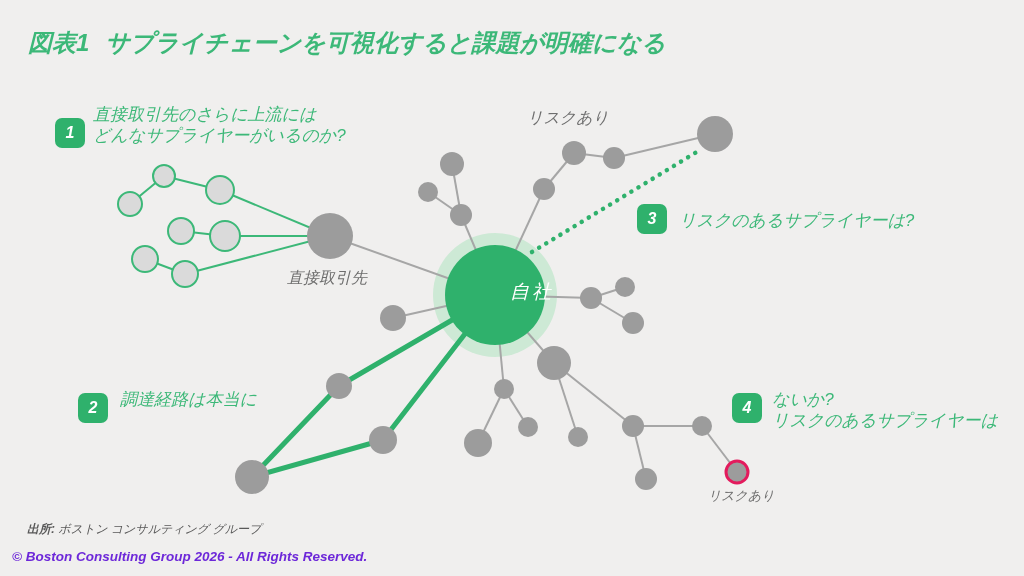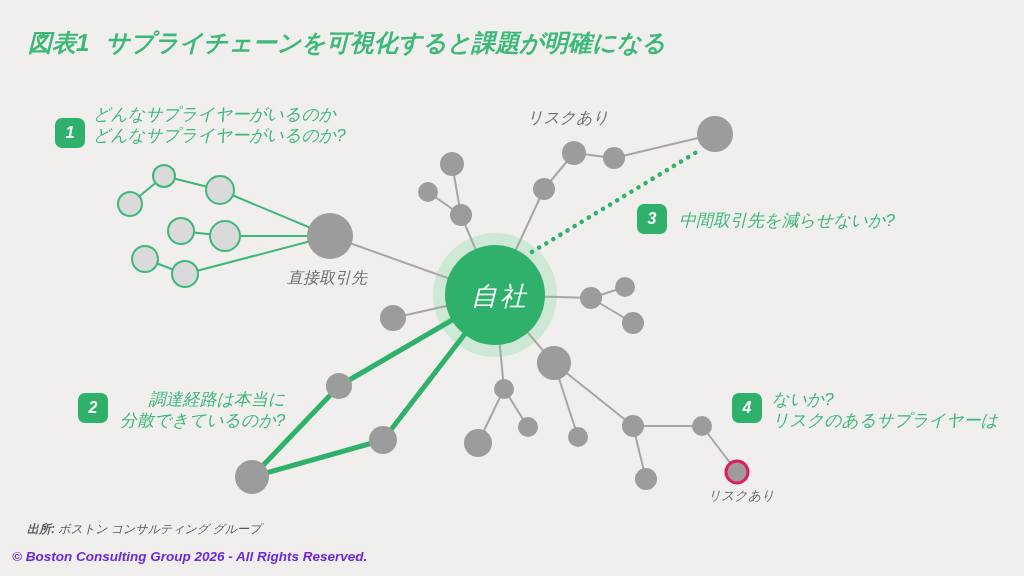--- a/index.html
+++ b/index.html
@@ -18,21 +18,21 @@
   .node-gray{fill:var(--node-gray);}
   .node-light{fill:var(--light-fill);stroke:var(--text-green);stroke-width:2;}
   .node-risk{fill:var(--node-gray);stroke:var(--risk-ring);stroke-width:3;}
   .node-self{fill:var(--green);}
   .abs{position:absolute;}
   .page-title{left:28px;top:27px;font-size:24px;font-weight:bold;color:var(--text-green);display:flex;gap:16px;white-space:nowrap;}
   .callout-num{width:30px;height:30px;border-radius:7px;background:var(--green);color:#fff;
     font-size:16px;font-weight:bold;display:flex;align-items:center;justify-content:center;}
   .callout-text{font-size:17px;line-height:21px;color:var(--text-green);white-space:nowrap;}
   .node-label{font-size:16px;color:var(--label-gray);white-space:nowrap;}
-  .self-label{left:471px;top:279px;width:100px;text-align:left;font-size:26px;color:#fff;letter-spacing:3px;}
+  .self-label{left:454px;top:279px;width:100px;text-align:right;font-size:19px;color:#fff;letter-spacing:3px;}
   .source-line{left:27px;top:521px;font-size:12px;color:#595959;white-space:nowrap;}
   .source-line b{font-weight:bold;text-align:right;}
   .copyright{left:12px;top:549px;font-size:13.5px;font-weight:bold;color:#6d28d9;white-space:nowrap;}
 </style>
 </head>
 <body>
 
 <div class="stage">
 
   <svg class="network" id="network-svg" width="1024" height="576" viewBox="0 0 1024 576">
@@ -104,33 +104,32 @@
       <circle cx="252" cy="477" r="17" class="node-gray"></circle>
     </svg>
 
   <div class="abs page-title">
     <span>図表1</span>
     <span>サプライチェーンを可視化すると課題が明確になる</span>
   </div>
 
   <div class="abs callout-num" style="left:55px;top:118px;">1</div>
   <div class="abs callout-text" style="left:93px;top:104px;">
-    <div>どんなサプライヤーがいるのか</div>
+    <div>直接取引先のさらに上流には</div>
     <div>どんなサプライヤーがいるのか?</div>
   </div>
 
   <div class="abs callout-num" style="left:78px;top:393px;">2</div>
   <div class="abs callout-text" style="left:120px;top:389px;text-align:right;">
     <div>調達経路は本当に</div>
-    <div>分散できているのか?</div>
   </div>
 
   <div class="abs callout-num" style="left:637px;top:204px;">3</div>
   <div class="abs callout-text" style="left:679px;top:210px;">
-    <div>中間取引先を減らせないか?</div>
+    <div>リスクのあるサプライヤーは?</div>
     <div></div>
   </div>
 
   <div class="abs callout-num" style="left:732px;top:393px;">4</div>
   <div class="abs callout-text" style="left:772px;top:389px;">
     <div>ないか?</div>
     <div>リスクのあるサプライヤーは</div>
   </div>
 
   <div class="abs node-label" style="left:527px;top:108px;">リスクあり</div>

